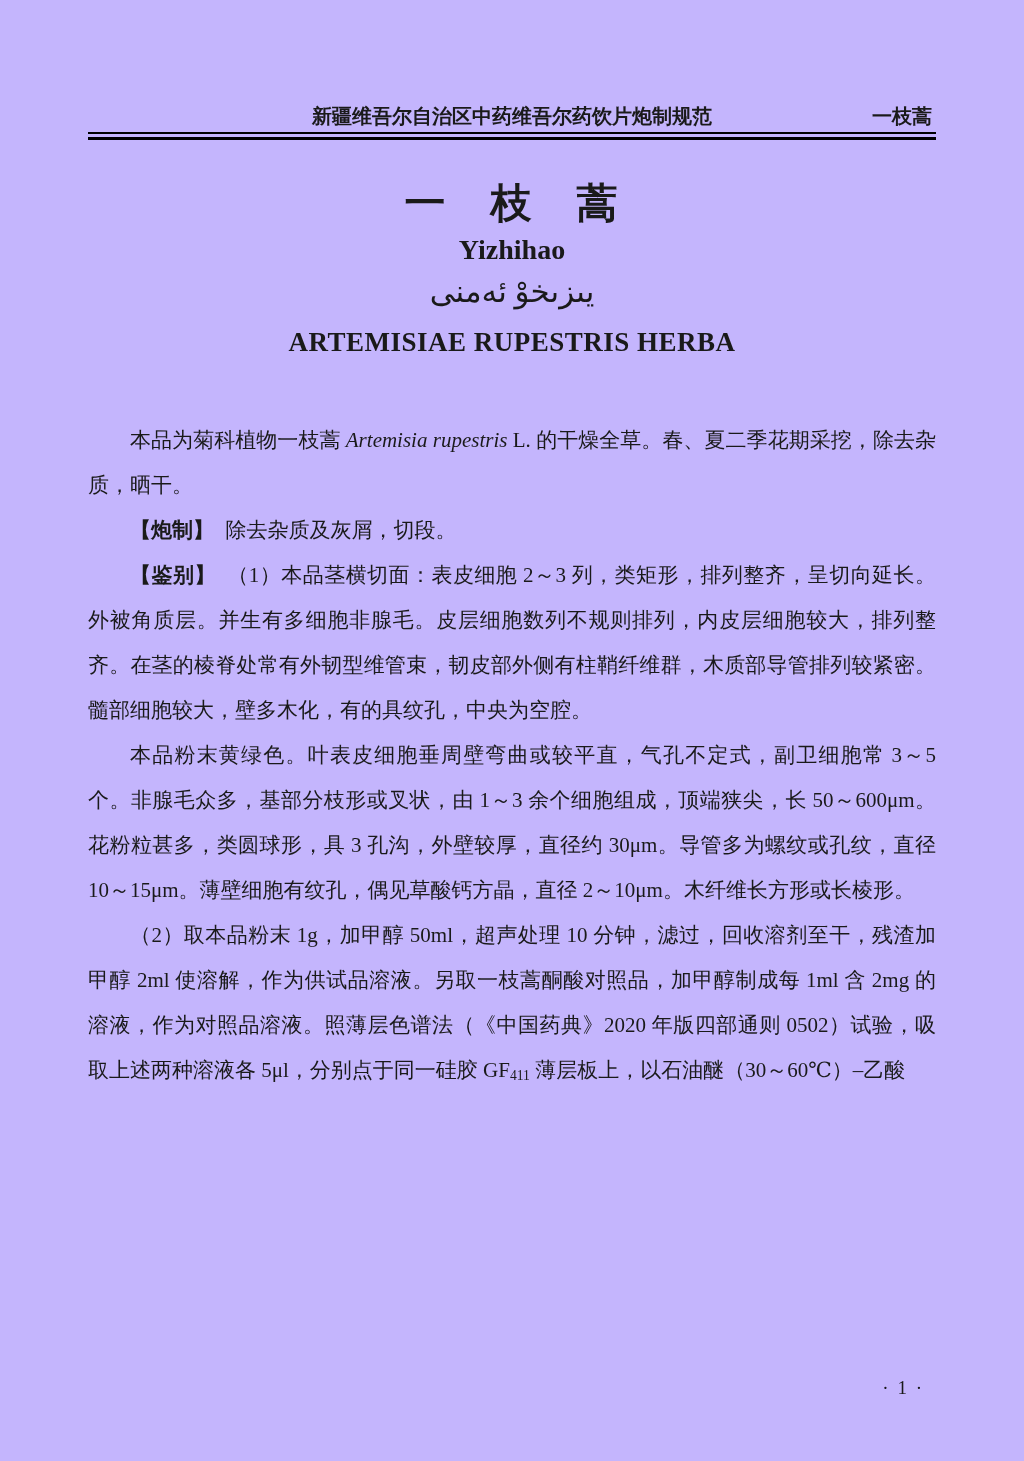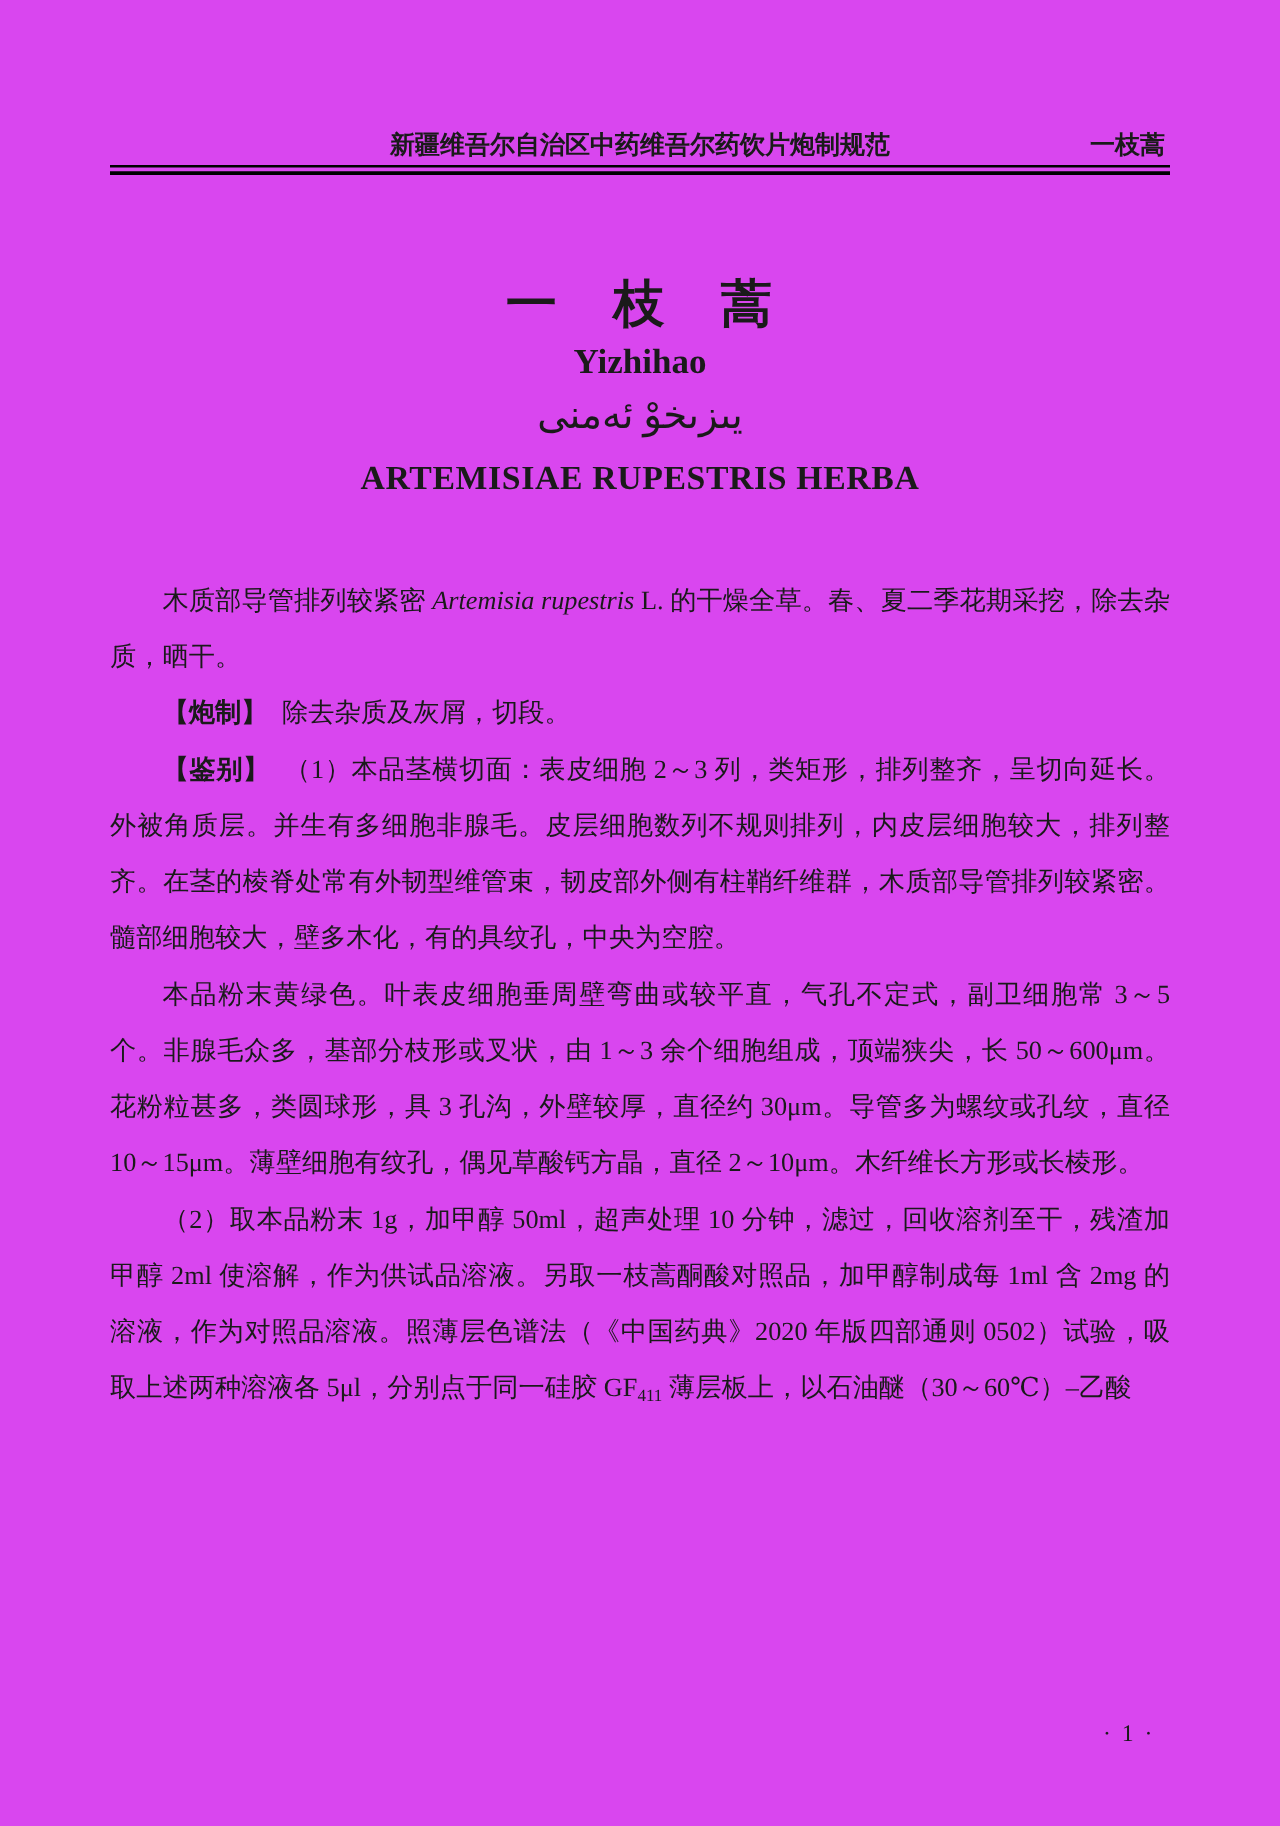--- a/index.html
+++ b/index.html
@@ -5,21 +5,21 @@
   html, body {
     margin: 0;
     padding: 0;
     background: #ffffff;
     color: #1a1a1a;
   }
   .page {
     position: relative;
     width: 1024px;
     height: 1461px;
-    background: #d946ef;
+    background: #c4b5fd;
     overflow: hidden;
     font-family: "Liberation Serif", "DejaVu Serif", serif;
   }
   .content {
     margin: 0 88px;
   }
   
   .running-header {
     padding-top: 103px;
     position: relative;
@@ -39,21 +39,21 @@
   }
   .double-rule {
     margin-top: 3px;
     height: 3px;
     border-top: 2px solid #000;
     border-bottom: 3px solid #000;
   }
   
   .title-block { text-align: center; }
   .title-cn {
-    margin-top: 80px;
+    margin-top: 40px;
     font-size: 41px;
     font-weight: 700;
     line-height: 1.15;
     letter-spacing: 2px;
   }
   .title-pinyin {
     margin-top: 7px;
     font-size: 28px;
     font-weight: 700;
     line-height: 1.15;
@@ -115,21 +115,21 @@
 
     <div class="title-block">
       <div class="title-cn">一　枝　蒿</div>
       <div class="title-pinyin">Yizhihao</div>
       <div class="title-uyghur" dir="rtl">يىزىخوْ ئەمنى</div>
       <div class="title-latin">ARTEMISIAE RUPESTRIS HERBA</div>
     </div>
 
     <div class="body-text">
 
-      <p><span>木质部导管排列较紧密 </span><span class="botanical">Artemisia rupestris</span><span> L. </span><span>的干燥全草。春、夏二季花期采挖，除去杂质，晒干。</span></p>
+      <p><span>本品为菊科植物一枝蒿 </span><span class="botanical">Artemisia rupestris</span><span> L. </span><span>的干燥全草。春、夏二季花期采挖，除去杂质，晒干。</span></p>
 
       <p><span class="sec-label">【炮制】</span><span>除去杂质及灰屑，切段。</span></p>
 
 
       <p><span class="sec-label">【鉴别】</span><span>（1）本品茎横切面：表皮细胞 2～3 列，类矩形，排列整齐，呈切向延长。外被角质层。并生有多细胞非腺毛。皮层细胞数列不规则排列，内皮层细胞较大，排列整齐。在茎的棱脊处常有外韧型维管束，韧皮部外侧有柱鞘纤维群，木质部导管排列较紧密。髓部细胞较大，壁多木化，有的具纹孔，中央为空腔。</span></p>
 
       <p><span>本品粉末黄绿色。叶表皮细胞垂周壁弯曲或较平直，气孔不定式，副卫细胞常 3～5 个。非腺毛众多，基部分枝形或叉状，由 1～3 余个细胞组成，顶端狭尖，长 50～600μm。花粉粒甚多，类圆球形，具 3 孔沟，外壁较厚，直径约 30μm。导管多为螺纹或孔纹，直径 10～15μm。薄壁细胞有纹孔，偶见草酸钙方晶，直径 2～10μm。木纤维长方形或长棱形。</span></p>
 
       <p><span>（2）取本品粉末 1g，加甲醇 50ml，超声处理 10 分钟，滤过，回收溶剂至干，残渣加甲醇 2ml 使溶解，作为供试品溶液。另取一枝蒿酮酸对照品，加甲醇制成每 1ml 含 2mg 的溶液，作为对照品溶液。照薄层色谱法（《中国药典》2020 年版四部通则 0502）试验，吸取上述两种溶液各 5μl，分别点于同一硅胶 GF</span><sub class="gf-sub">411</sub><span> 薄层板上，以石油醚（30～60℃）–乙酸</span></p>
 

